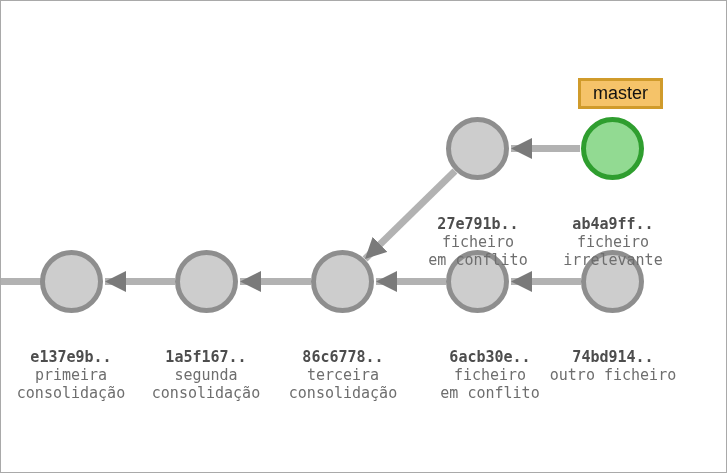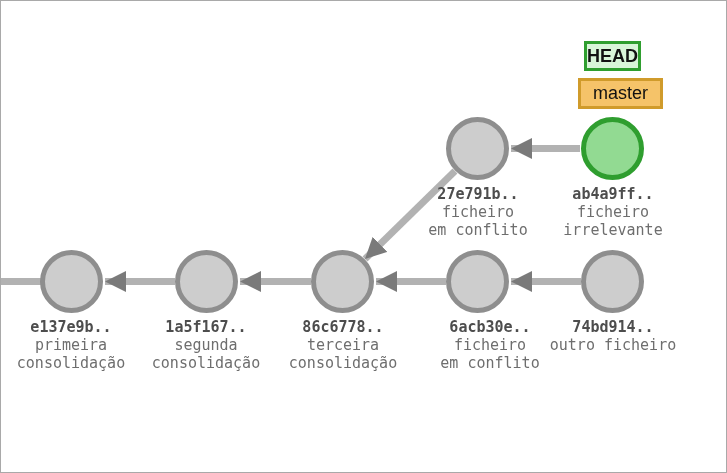--- a/index.html
+++ b/index.html
@@ -30,21 +30,21 @@
   .caption {
     position: absolute;
     width: 170px;
     text-align: center;
     font-family: "DejaVu Sans Mono", monospace;
     font-size: 15px;
     line-height: 18px;
     color: #6e6e6e;
     white-space: nowrap;
   }
-  .caption .hash { font-weight: bold; color: #4d4d4d; }
+  .caption .hash { font-weight: bold; color: #4d4d4d; margin-top: 30px; }
 
   
   #circ-e137e9b { left: 39px;  top: 249px; }
   #circ-1a5f167 { left: 174px; top: 249px; }
   #circ-86c6778 { left: 310px; top: 249px; }
   #circ-6acb30e { left: 445px; top: 249px; }
   #circ-74bd914 { left: 580px; top: 249px; }
   #circ-27e791b { left: 445px; top: 116px; }
   #circ-ab4a9ff { left: 580px; top: 116px; }
 
@@ -144,16 +144,15 @@
     <div class="desc">em conflito</div>
   </div>
 
   <div class="circle green" id="circ-ab4a9ff"></div>
   <div class="caption" id="cap-ab4a9ff">
     <div class="hash">ab4a9ff..</div>
     <div class="desc">ficheiro</div>
     <div class="desc">irrelevante</div>
   </div>
 
-  <div class="tag head">HEAD</div>
   <div class="tag master">master</div>
 
 </div>
 
 </body></html>

